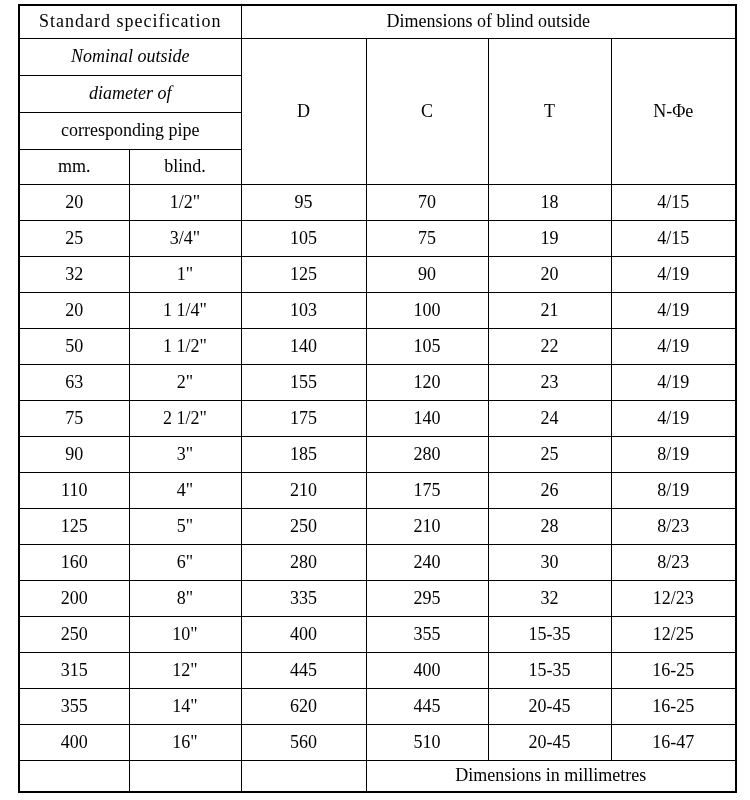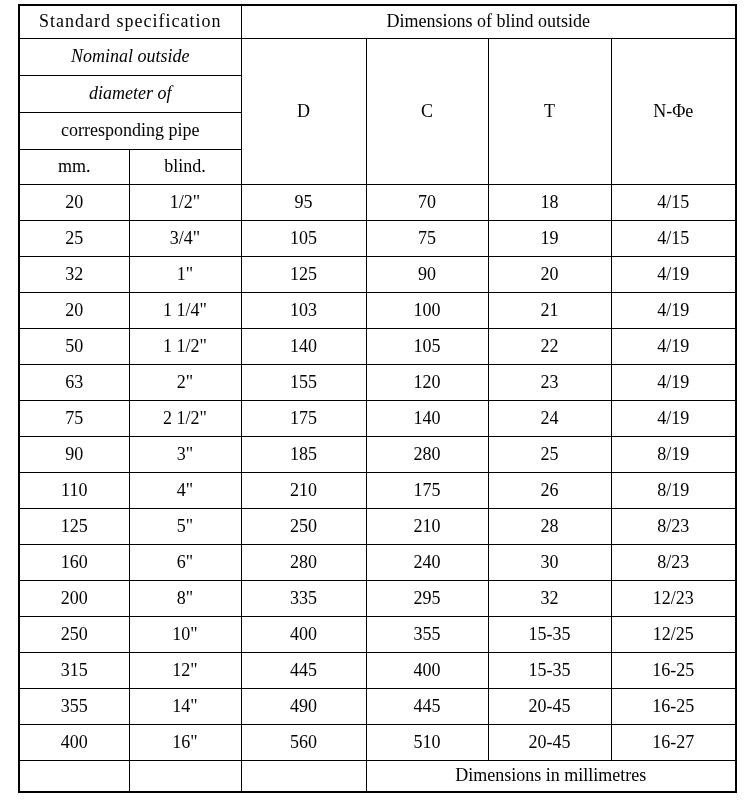--- a/index.html
+++ b/index.html
@@ -199,32 +199,32 @@
           <td>315</td>
           <td>12"</td>
           <td>445</td>
           <td>400</td>
           <td>15-35</td>
           <td>16-25</td>
         </tr>
         <tr>
           <td>355</td>
           <td>14"</td>
-          <td>490</td>
+          <td>620</td>
           <td>445</td>
           <td>20-45</td>
           <td>16-25</td>
         </tr>
         <tr>
           <td>400</td>
           <td>16"</td>
           <td>560</td>
           <td>510</td>
           <td>20-45</td>
-          <td>16-27</td>
+          <td>16-47</td>
         </tr>
       </tbody>
     <tfoot>
       <tr>
         <td></td>
         <td></td>
         <td></td>
         <td class="footer-note" colspan="3">Dimensions in millimetres</td>
       </tr>
     </tfoot>

